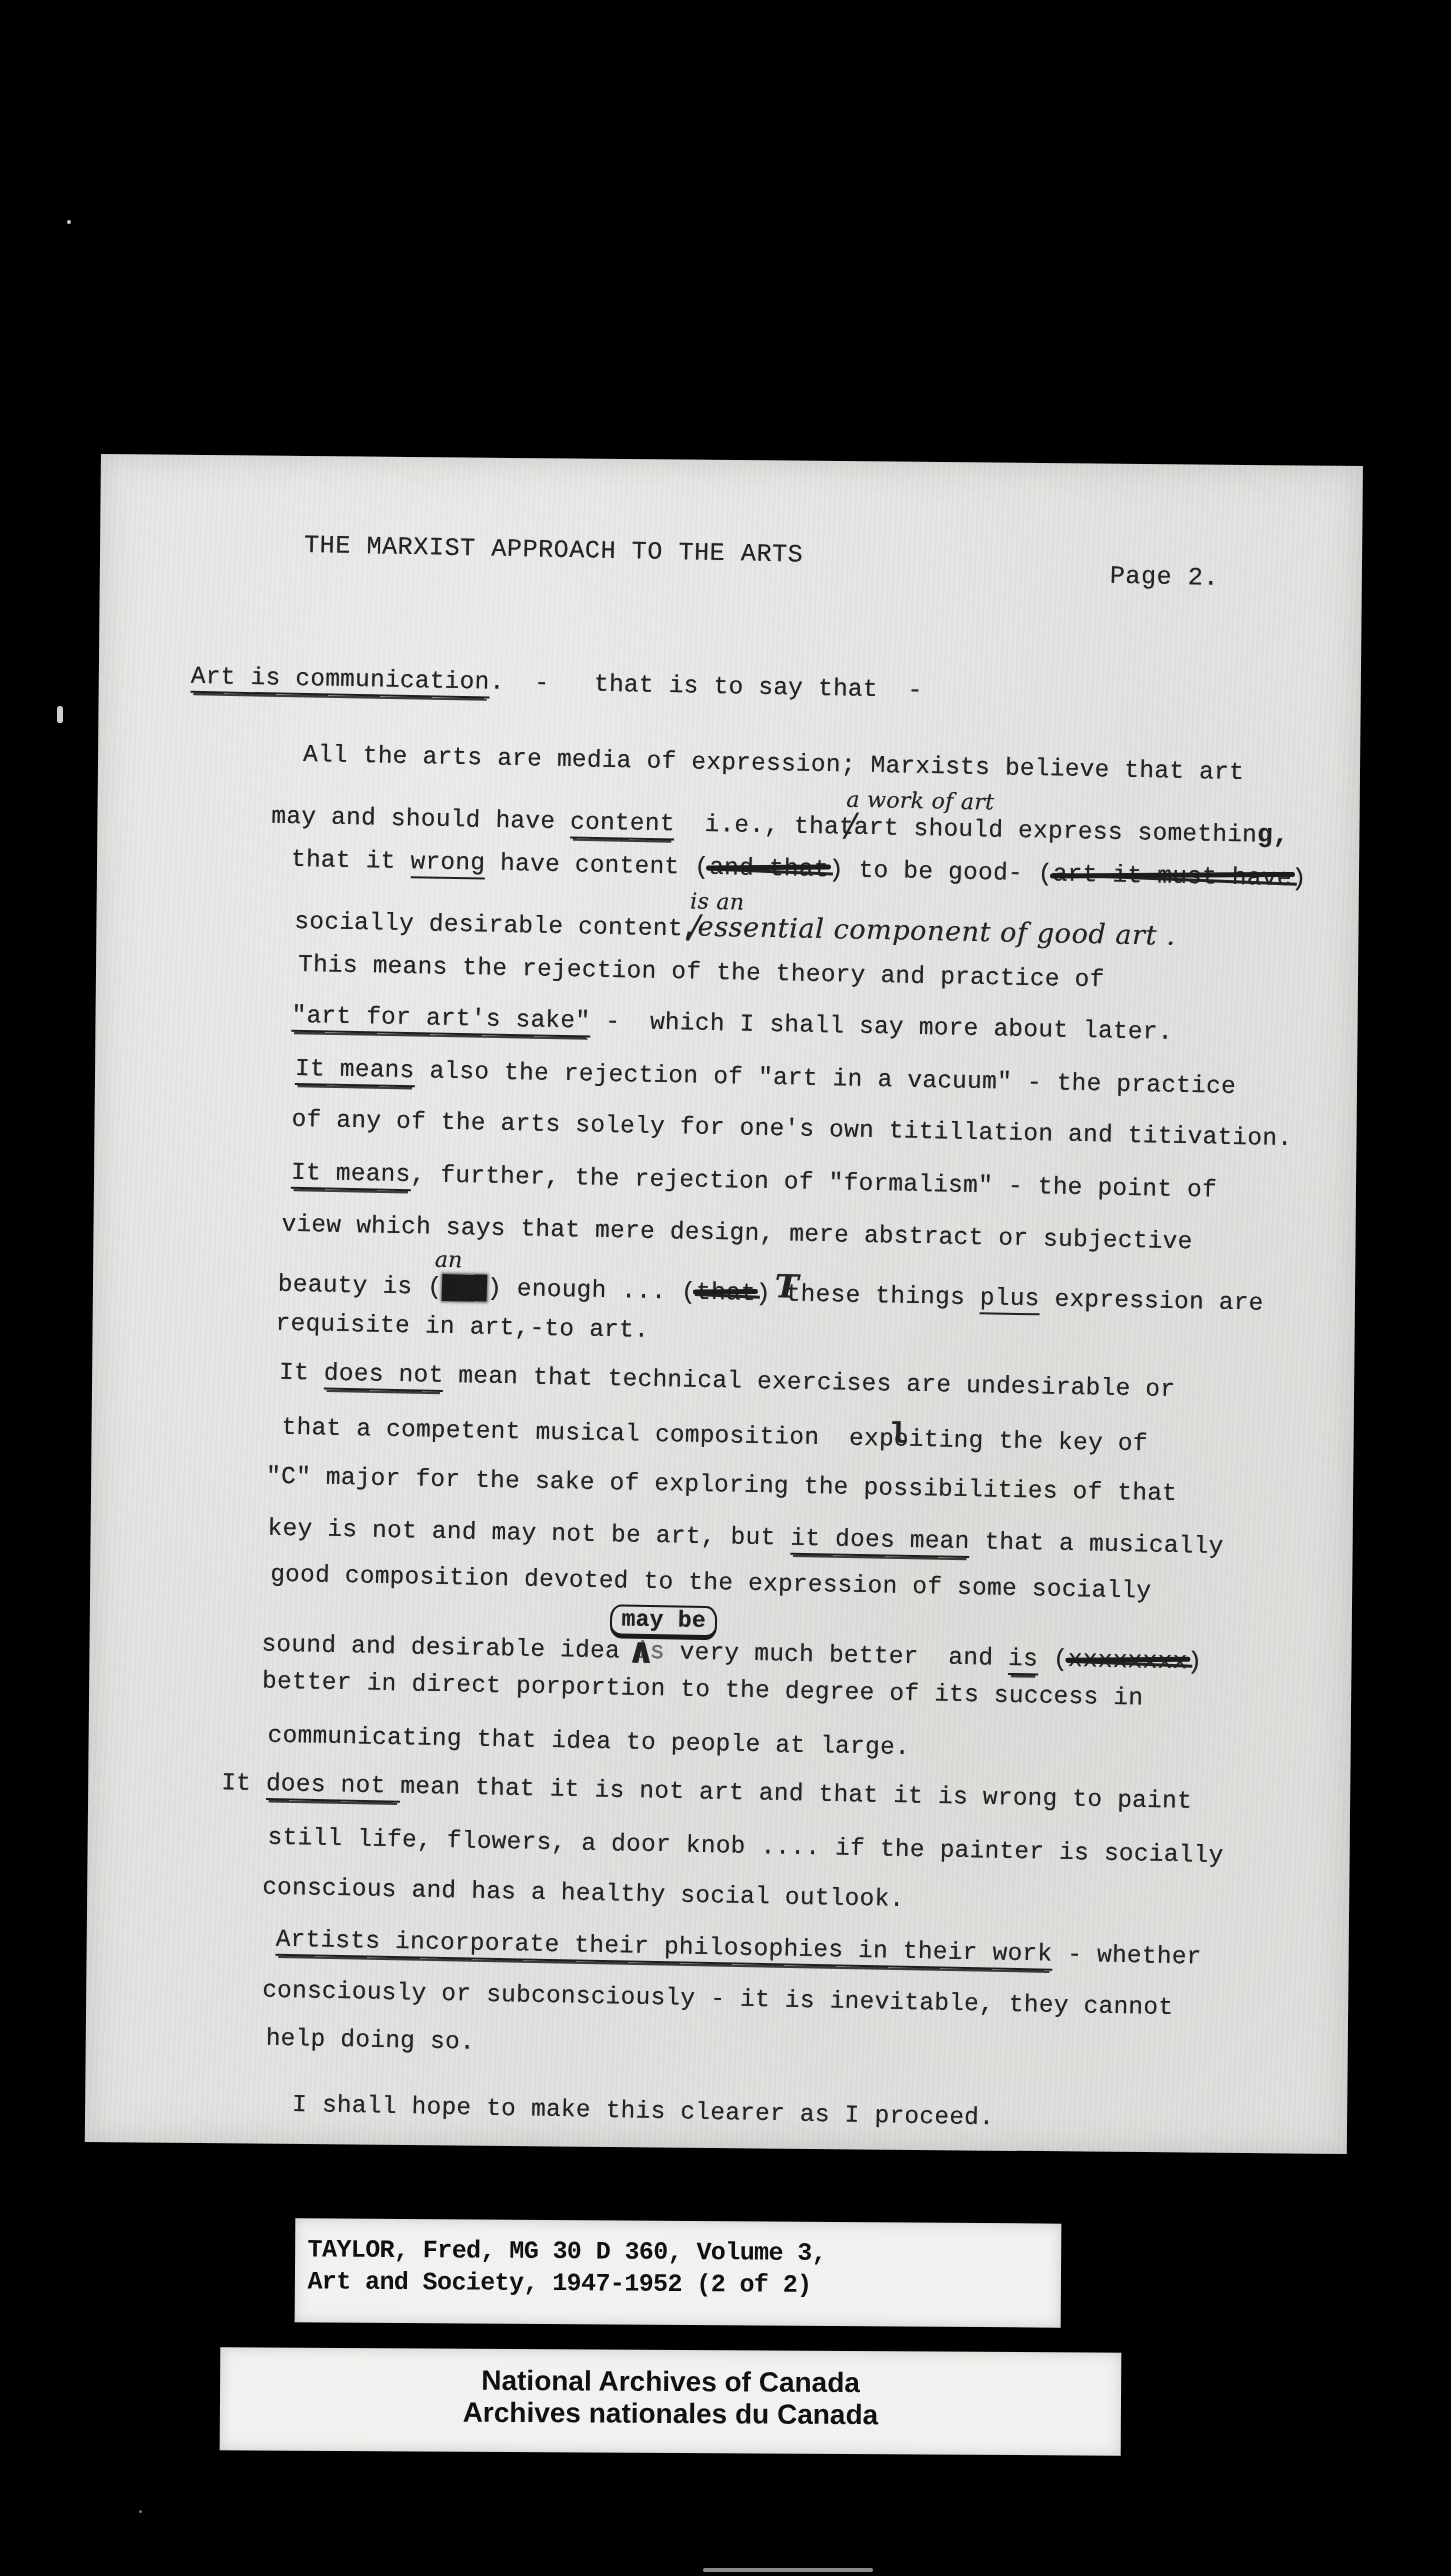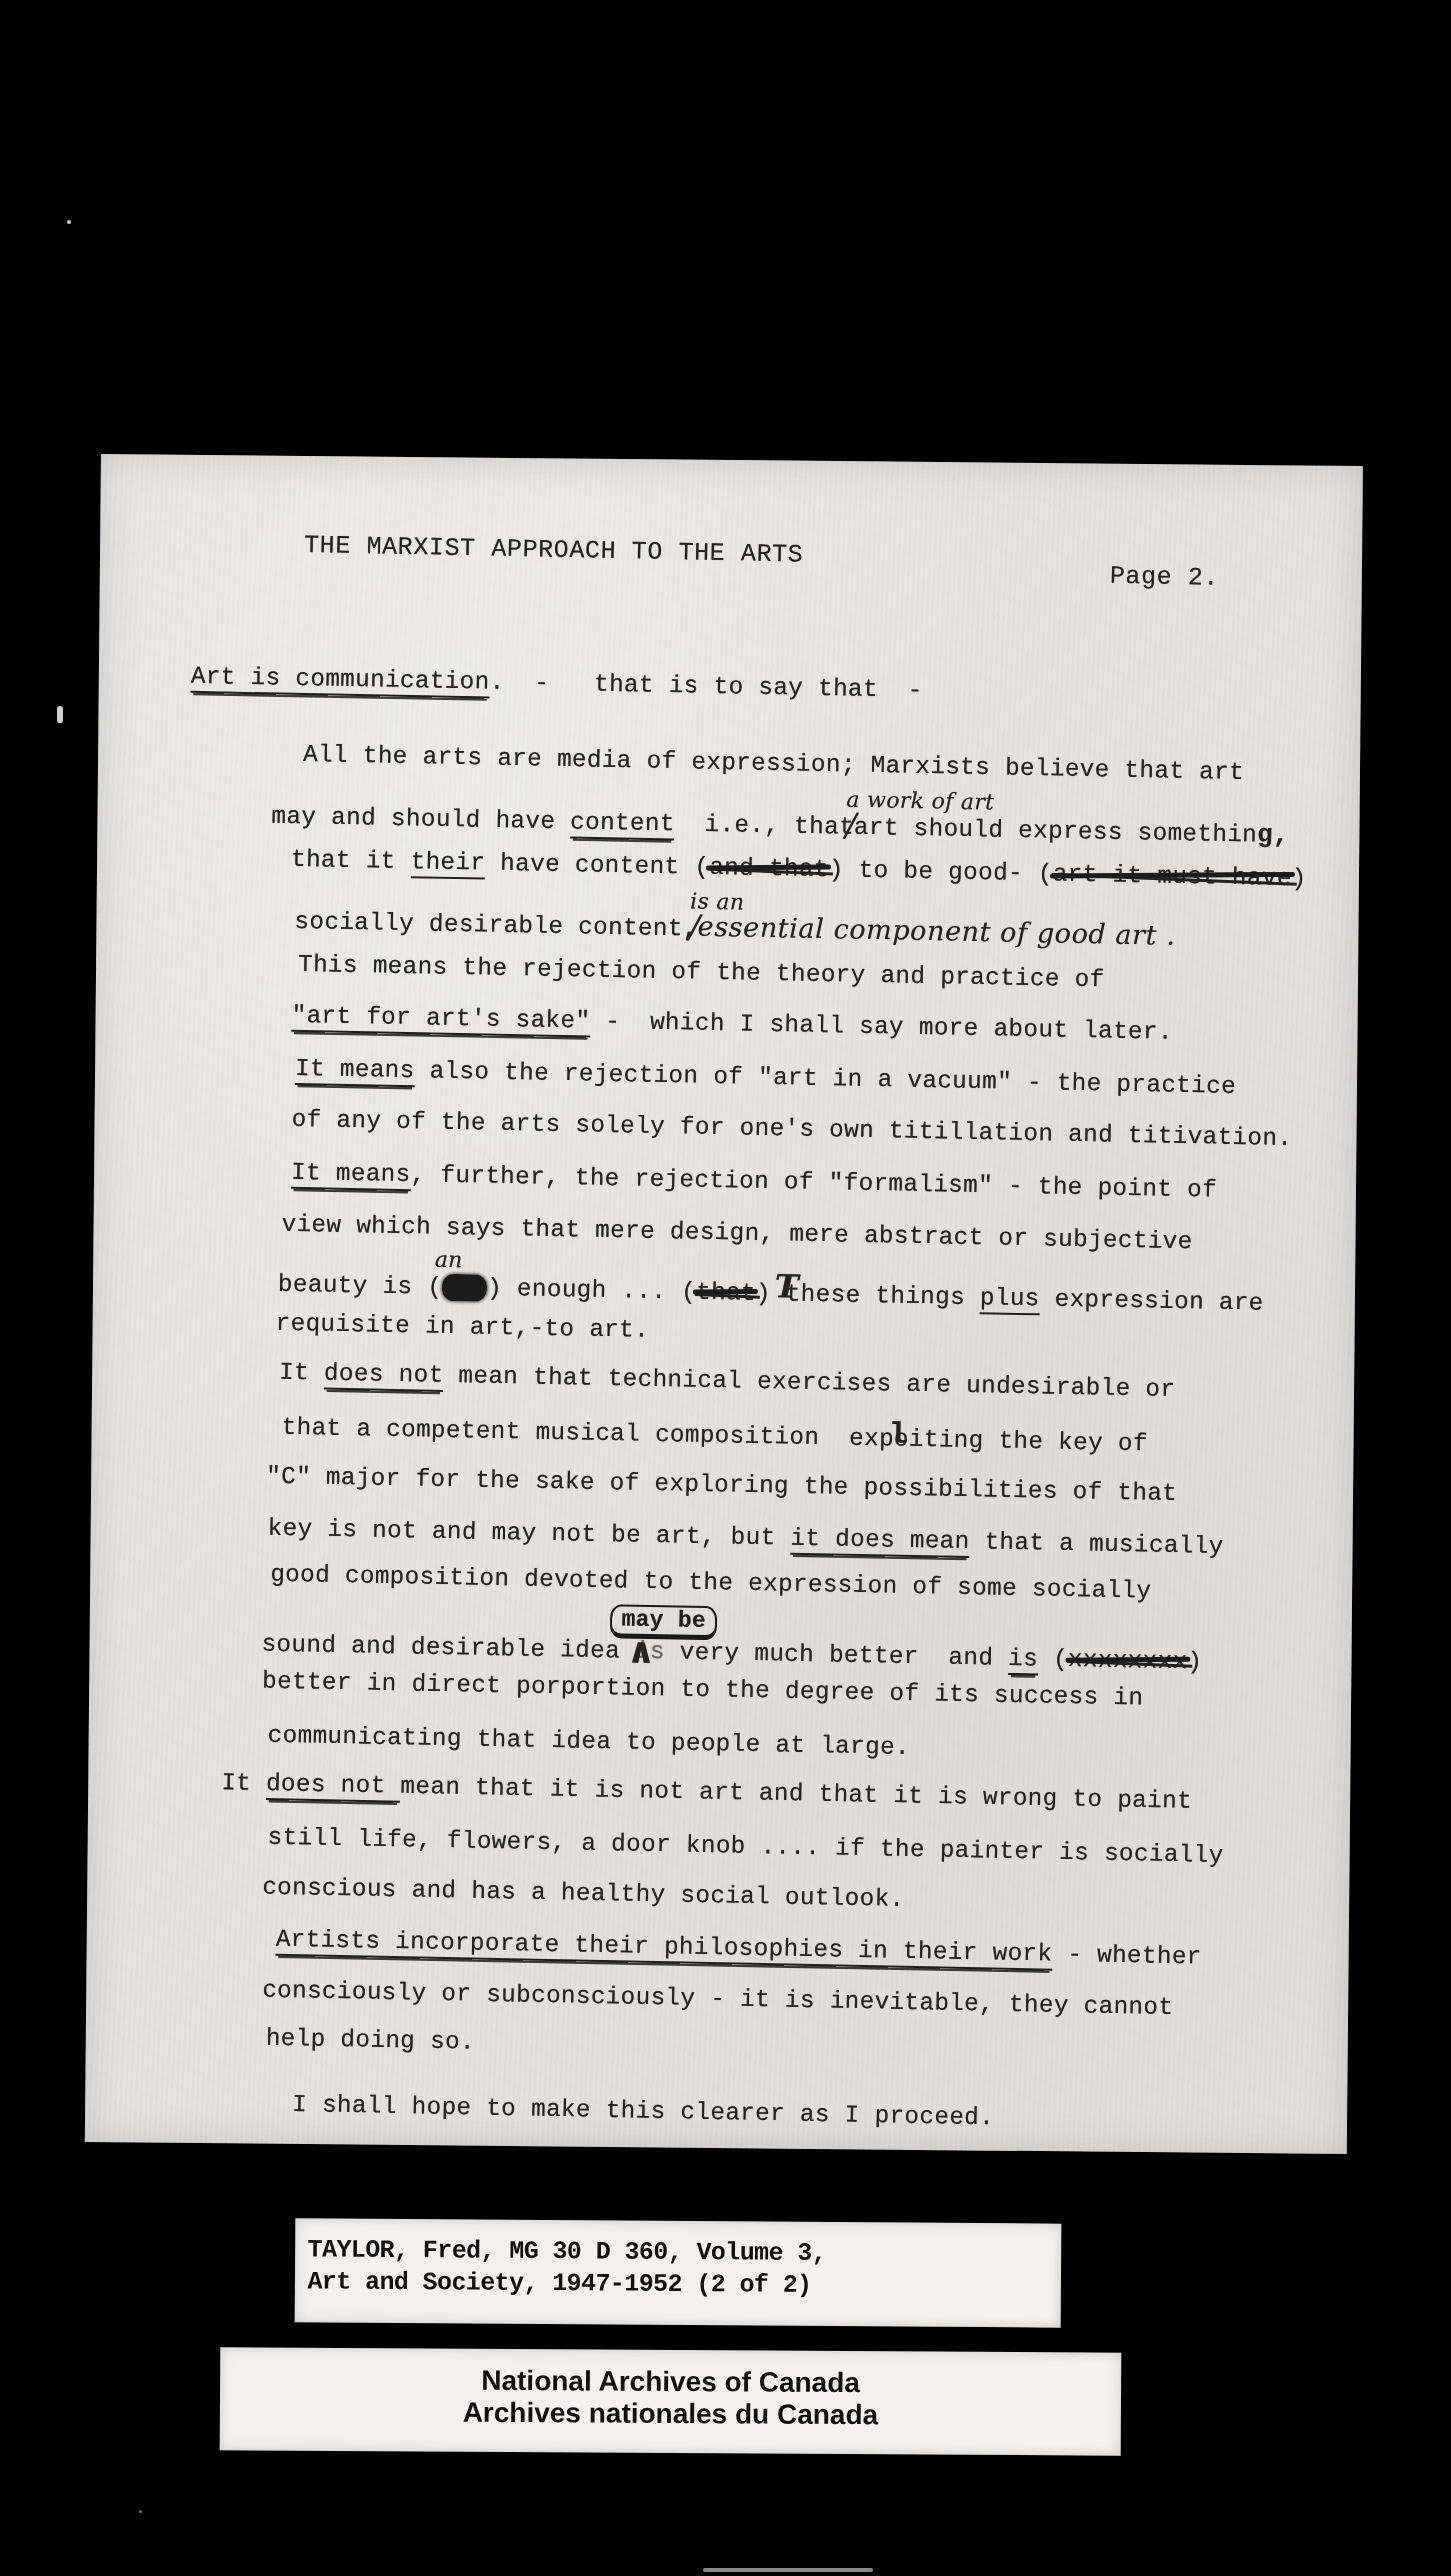--- a/index.html
+++ b/index.html
@@ -27,21 +27,21 @@
   .seg-plain{}
   .seg-u{border-bottom:2.3px solid #222;padding-bottom:0.6px;}
   .seg-u2{border-bottom:2.8px solid #1d1d1d;padding-bottom:1.1px;
           box-shadow:0 5.1px 0 -2.8px rgba(29,29,29,.85);}
   .seg-x2{position:relative;}
   .seg-x2::after{content:"";position:absolute;left:-2.8px;right:-2.8px;top:38%;height:4.5px;
                  background:#1c1c1c;transform:rotate(-1.5deg);border-radius:2.3px;}
   .seg-x2::before{content:"";position:absolute;left:-1.1px;right:-4.5px;top:55%;height:2.8px;
                   background:#222;transform:rotate(1.2deg);}
   .seg-xlight{color:#6a6a68;}
-  .seg-blot{color:#1c1c1c;background:#1c1c1c;border-radius:12px;
+  .seg-blot{color:#1c1c1c;background:#1c1c1c;border-radius:0;
             box-shadow:0 0 2.8px 1.1px rgba(28,28,28,.65);}
   .seg-hw{font-family:"DejaVu Serif",serif;font-style:italic;font-size:27px;letter-spacing:0.6px;}
   .seg-hwa{display:inline-block;width:0;overflow:visible;position:relative;top:-27px;left:-8px;
            font-family:"DejaVu Serif",serif;font-style:italic;font-size:22px;white-space:nowrap;}
   .seg-hws{display:inline-block;width:0;overflow:visible;position:relative;left:-8.5px;top:1.7px;
            font-family:"DejaVu Serif",serif;font-style:italic;font-size:32px;}
   .seg-hwT{display:inline-block;width:0;overflow:visible;position:relative;left:-11.3px;top:-3.4px;
            font-family:"DejaVu Serif",serif;font-style:italic;font-weight:bold;font-size:32px;}
   .seg-hwl{display:inline-block;width:0;overflow:visible;position:relative;left:-5.1px;top:-2.8px;
            font-weight:bold;font-size:29.5px;}
@@ -76,21 +76,21 @@
 
 <div class="stage">
 
   <div class="paper">
     <div class="tline title-line" style="left:204px;top:75px;">THE MARXIST APPROACH TO THE ARTS</div>
     <div class="tline title-line" style="left:1010px;top:98px;">Page 2.</div>
     <div id="body-lines">
         <div class="tline" style="left: 92px; top: 207px;"><span class="seg-u2">Art is communication</span><span class="seg-plain">.  -   that is to say that  -</span></div>
         <div class="tline" style="left: 205px; top: 284px;"><span class="seg-plain">All the arts are media of expression; Marxists believe that art</span></div>
         <div class="tline" style="left: 174px; top: 337px;"><span class="seg-plain">may and should have </span><span class="seg-u2">content</span><span class="seg-plain">  i.e., that</span><span class="seg-hwa">a work of art</span><span class="seg-hws">/</span><span class="seg-plain">art should express somethin</span><span class="seg-hwg">g,</span></div>
-        <div class="tline" style="left: 194px; top: 389px;"><span class="seg-plain">that it </span><span class="seg-u">their</span><span class="seg-plain"> have content (</span><span class="seg-x2">and that</span><span class="seg-plain">) to be good- (</span><span class="seg-x2">art it must have</span><span class="seg-plain">)</span></div>
+        <div class="tline" style="left: 194px; top: 389px;"><span class="seg-plain">that it </span><span class="seg-u">wrong</span><span class="seg-plain"> have content (</span><span class="seg-x2">and that</span><span class="seg-plain">) to be good- (</span><span class="seg-x2">art it must have</span><span class="seg-plain">)</span></div>
         <div class="tline" style="left: 198px; top: 442px;"><span class="seg-plain">socially desirable content,</span><span class="seg-hwa">is an</span><span class="seg-hws">/</span><span class="seg-hw">essential component of good art .</span></div>
         <div class="tline" style="left: 202px; top: 494px;"><span class="seg-plain">This means the rejection of the theory and practice of</span></div>
         <div class="tline" style="left: 196px; top: 545px;"><span class="seg-u2">"art for art's sake"</span><span class="seg-plain"> -  which I shall say more about later.</span></div>
         <div class="tline" style="left: 200px; top: 598px;"><span class="seg-u2">It means</span><span class="seg-plain"> also the rejection of "art in a vacuum" - the practice</span></div>
         <div class="tline" style="left: 197px; top: 649px;"><span class="seg-plain">of any of the arts solely for one's own titillation and titivation.</span></div>
         <div class="tline" style="left: 197px; top: 702px;"><span class="seg-u2">It means</span><span class="seg-plain">, further, the rejection of "formalism" - the point of</span></div>
         <div class="tline" style="left: 188px; top: 754px;"><span class="seg-plain">view which says that mere design, mere abstract or subjective</span></div>
         <div class="tline" style="left: 185px; top: 805px;"><span class="seg-plain">beauty is (</span><span class="seg-hwa">an</span><span class="seg-blot">art</span><span class="seg-plain">) enough ... (</span><span class="seg-x2">that</span><span class="seg-plain">) </span><span class="seg-hwT">T</span><span class="seg-plain">these things </span><span class="seg-u">plus</span><span class="seg-plain"> expression are</span></div>
         <div class="tline" style="left: 183px; top: 853px;"><span class="seg-plain">requisite in art,-to art.</span></div>
         <div class="tline" style="left: 187px; top: 902px;"><span class="seg-plain">It </span><span class="seg-u2">does not</span><span class="seg-plain"> mean that technical exercises are undesirable or</span></div>

